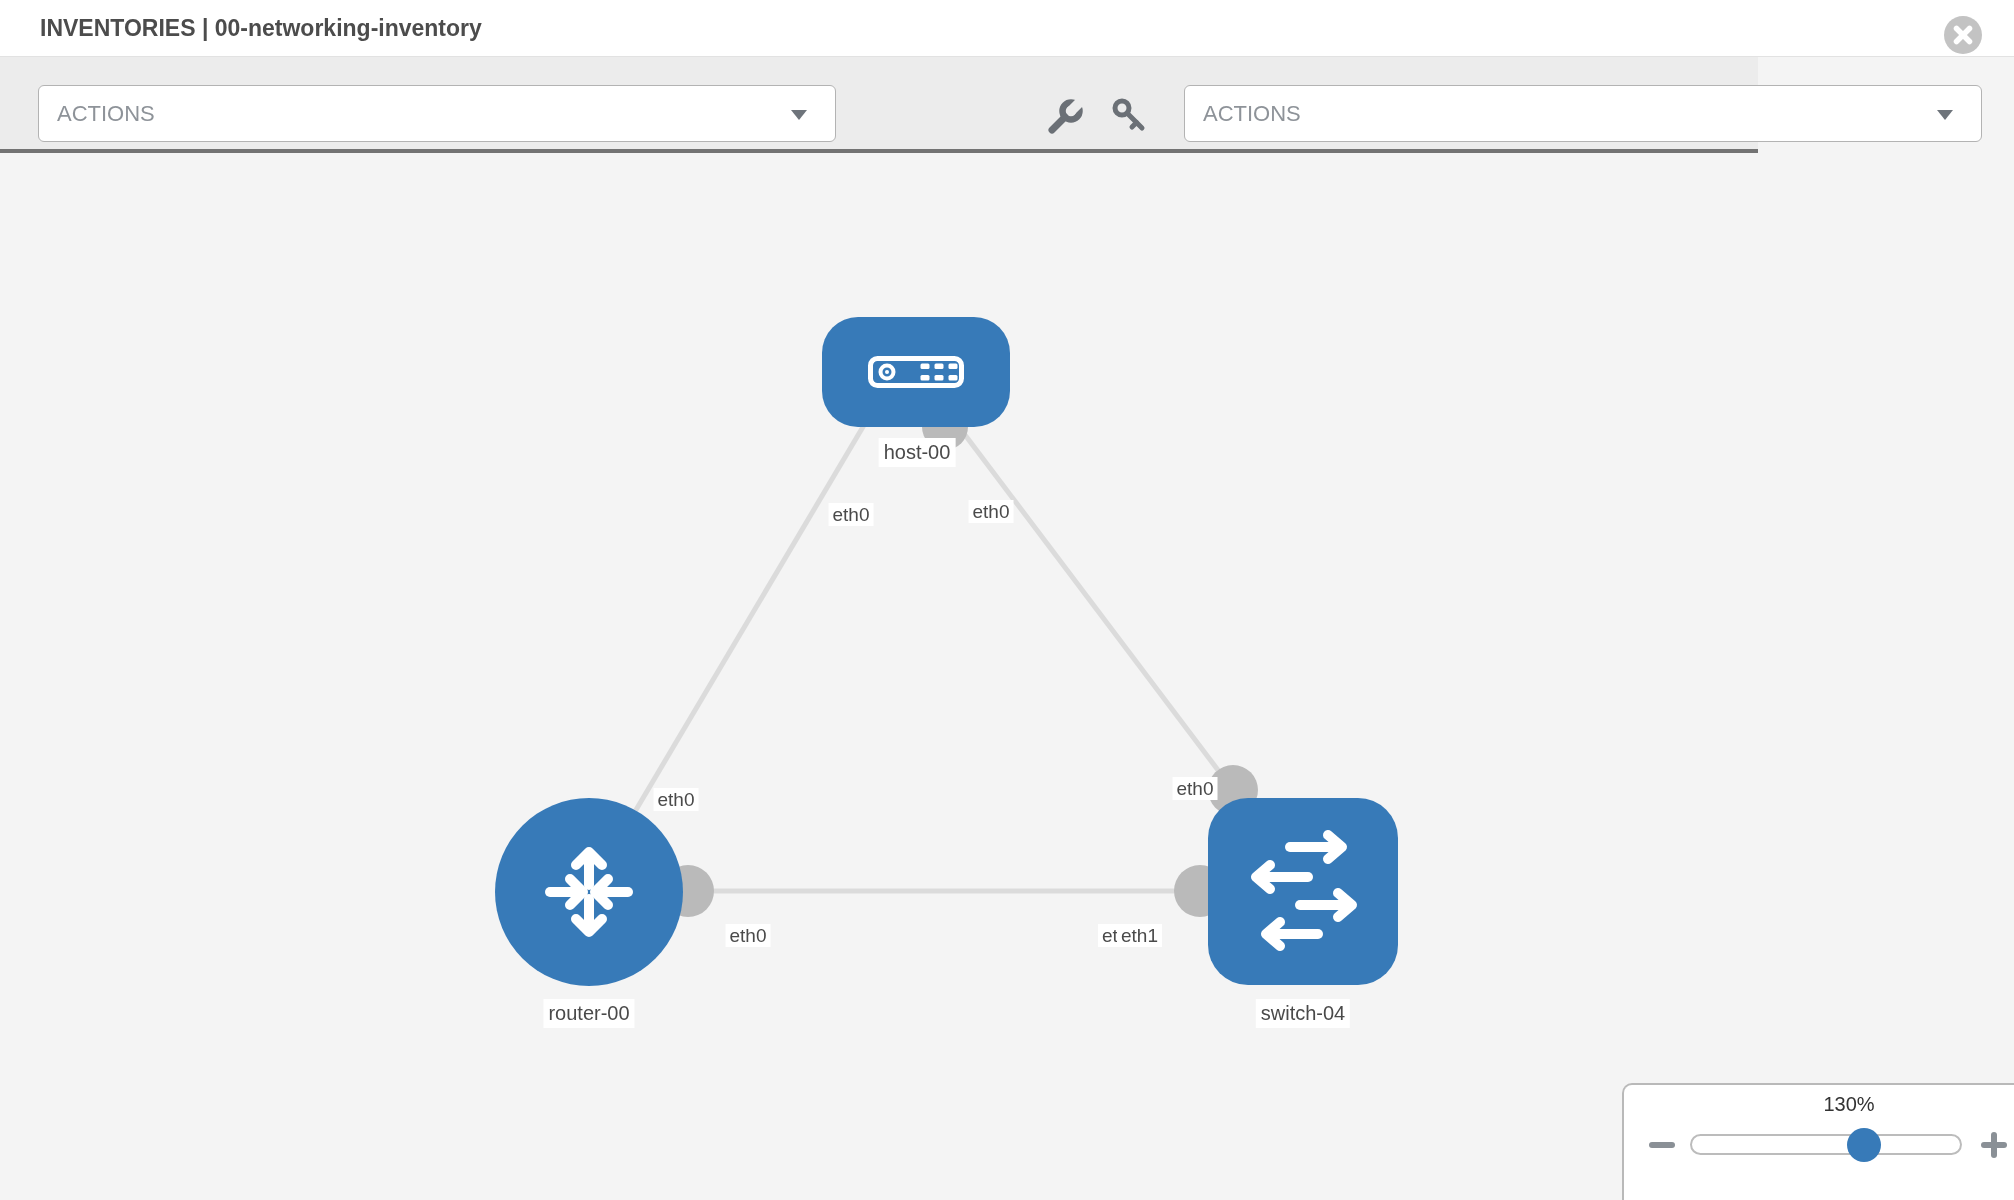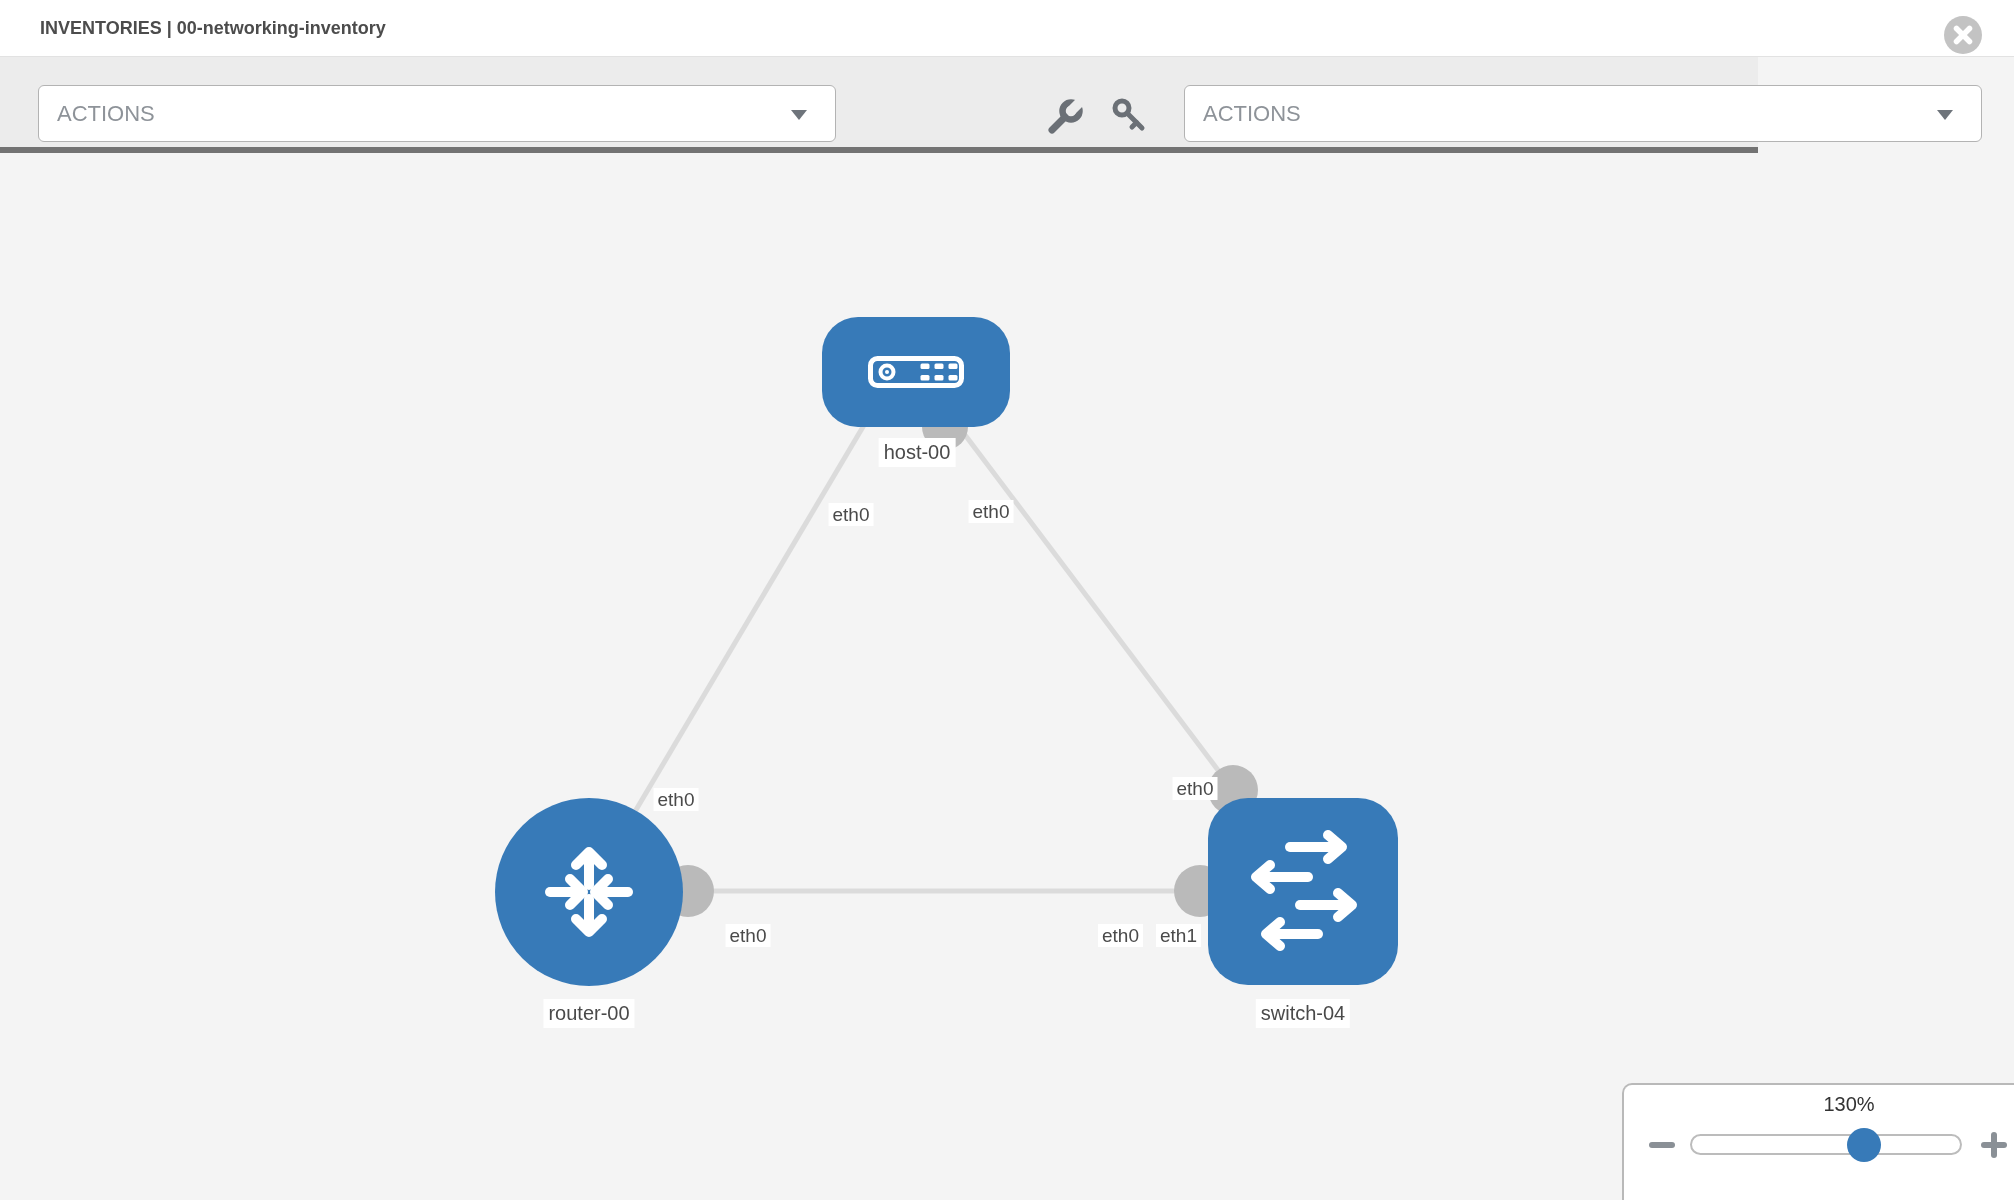--- a/index.html
+++ b/index.html
@@ -2,25 +2,25 @@
 <html><head>
 <meta charset="utf-8">
 <style>
   * { margin:0; padding:0; box-sizing:border-box; }
   body { font-family:"Liberation Sans", sans-serif; background:#fff; }
   #page { position:relative; width:2014px; height:1200px; overflow:hidden; background:#f4f4f4; }
   .abs { position:absolute; }
 
   
   #header { left:0; top:0; width:2014px; height:57px; background:#ffffff; border-bottom:1px solid #e2e2e2; z-index:30; }
-  #page-title { left:40px; top:0; height:40px; line-height:56px; font-size:18px; font-weight:bold; color:#4c4c4c; white-space:nowrap; }
+  #page-title { left:40px; top:0; height:40px; line-height:56px; font-size:23px; font-weight:bold; color:#4c4c4c; white-space:nowrap; }
   #close-btn { left:1944px; top:16px; width:38px; height:38px; cursor:pointer; }
 
   
-  #toolbar { left:0; top:57px; width:1758px; height:96px; background:#ececec; border-bottom:6px solid #737373; z-index:29; }
+  #toolbar { left:0; top:57px; width:1758px; height:96px; background:#ececec; border-bottom:4px solid #737373; z-index:29; }
   .select-box { top:28px; height:57px; background:#fff; border:1px solid #b3b3b3; border-radius:6px; cursor:pointer; }
   .select-label { left:18px; top:0; line-height:55px; font-size:22px; color:#8e9399; }
   .caret { right:28px; top:24px; width:0; height:0; border-left:8px solid transparent; border-right:8px solid transparent; border-top:10px solid #6e747b; }
   #actions-box { left:38px; width:798px; }
   #search-box  { left:1184px; width:798px; }
   .tool-btn { top:37px; width:48px; height:48px; cursor:pointer; }
   #wrench-btn { left:1044px; }
   #key-btn    { left:1108px; }
 
   
@@ -109,21 +109,21 @@
   <div class="abs chip node-chip" style="left:917px; top:438px;">host-00</div>
   <div class="abs chip node-chip" style="left:589px; top:999px;">router-00</div>
   <div class="abs chip node-chip" style="left:1303px; top:999px;">switch-04</div>
 
   <div class="abs chip if-chip centered" style="left:851px;  top:456px;">eth0</div>
   <div class="abs chip if-chip centered" style="left:991px;  top:453px;">eth0</div>
   <div class="abs chip if-chip centered" style="left:676px;  top:741px;">eth0</div>
   <div class="abs chip if-chip centered" style="left:1195px; top:730px;">eth0</div>
   <div class="abs chip if-chip centered" style="left:748px;  top:877px;">eth0</div>
   <div class="abs chip if-chip" style="left:1098px; top:877px;">eth0</div>
-  <div class="abs chip if-chip" style="left:1156px; top:877px;">eth1</div>
+  <div class="abs chip if-chip" style="left:1117px; top:877px;">eth1</div>
 
   <div id="header" class="abs">
     <div id="page-title" class="abs">INVENTORIES | 00-networking-inventory</div>
     <div id="close-btn" class="abs">
       <svg width="38" height="38" viewBox="0 0 38 38">
         <circle cx="19" cy="19" r="19" fill="#c3c3c3"></circle>
         <g stroke="#fff" stroke-width="5.5" stroke-linecap="round">
           <line x1="12.5" y1="12.5" x2="25.5" y2="25.5"></line>
           <line x1="25.5" y1="12.5" x2="12.5" y2="25.5"></line>
         </g>

